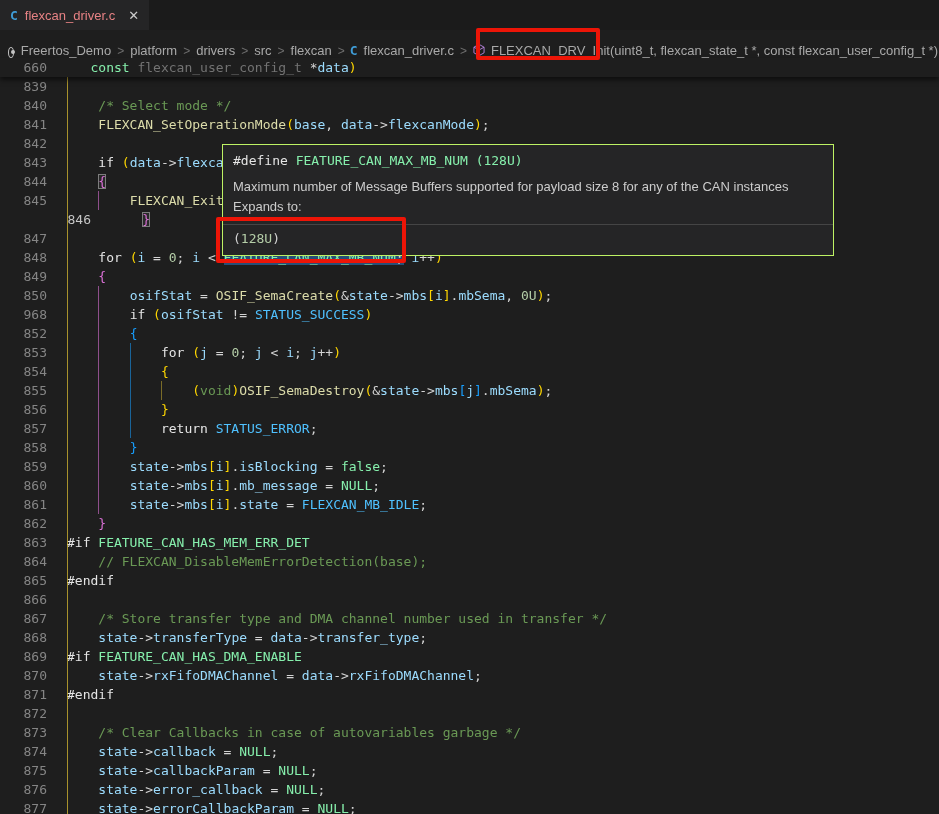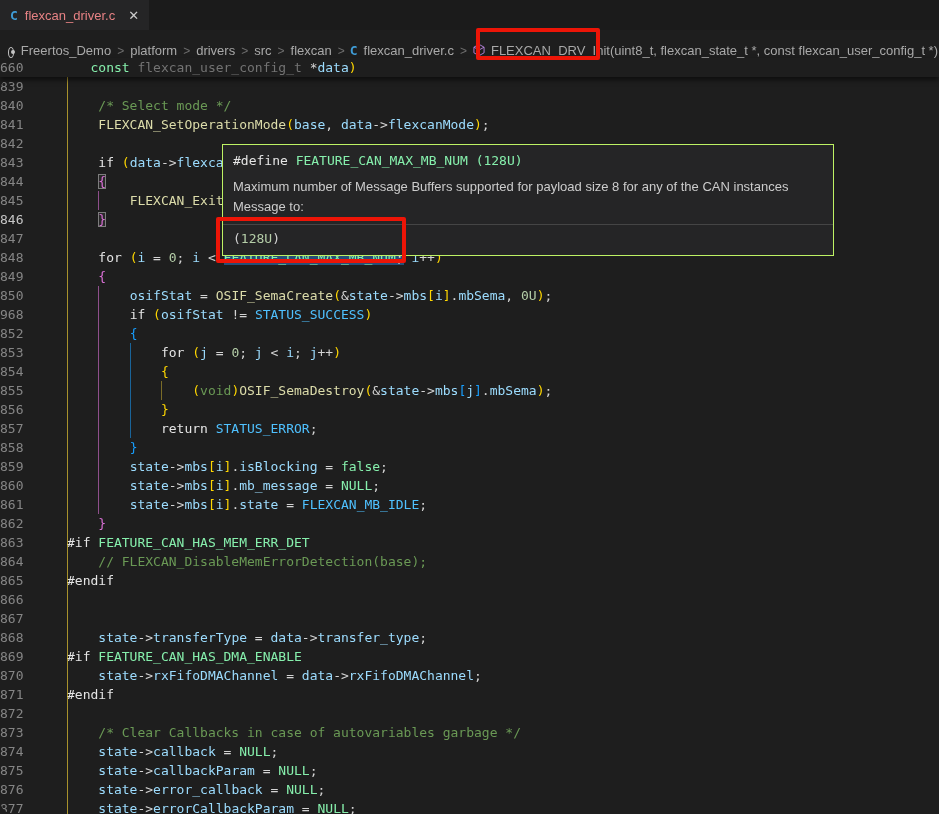--- a/index.html
+++ b/index.html
@@ -27,22 +27,22 @@
 
   
   #sticky{position:absolute;left:0;top:58px;width:100%;height:19px;background:#1e1e1e;z-index:5;
           box-shadow:0 3px 5px rgba(0,0,0,0.55);}
 
   
   #editor{position:absolute;left:0;top:77px;width:100%;height:737px;overflow:hidden;border-radius:14px;}
   .line,#sticky{font-family:"DejaVu Sans Mono",monospace;font-size:13px;line-height:19px;}
   .line{display:flex;height:19px;white-space:pre;color:#d4d4d4;}
   #sticky .line{background:transparent;}
-  .num{flex:none;width:47px;text-align:left;color:#858585;user-select:none;}
-  .num.active{color:#c6c6c6;}
+  .num{flex:none;width:47px;text-align:right;color:#858585;user-select:none;}
+  .num.active{color:#c6c6c6;margin-left:44px;}
   .txt{flex:1;padding-left:20px;white-space:pre;}
 
   
   .tk-cmt{color:#6a9955}.tk-kwc{color:#e5e5e5}.tk-kw{color:#86efac}.tk-type{color:#737373}
   .tk-fn{color:#dcdcaa}.tk-var{color:#9cdcfe}.tk-const{color:#4fc1ff}.tk-num{color:#b5cea8}
   .tk-op{color:#d4d4d4}.tk-green{color:#6a9955}
   .tk-b1{color:#ffd700}.tk-b2{color:#da70d6}.tk-b3{color:#179fff}
   .tk-hl{background:#264f78;}
   .tk-match{outline:1px solid #7d7d7d;outline-offset:-1px;background:rgba(120,120,120,0.12);}
 
@@ -130,39 +130,39 @@
         <div class="line"><span class="num">857</span><span class="txt"><span>            </span><span class="tk-kwc">return </span><span class="tk-const">STATUS_ERROR</span><span class="tk-op">;</span></span></div>
         <div class="line"><span class="num">858</span><span class="txt"><span>        </span><span class="tk-b3">}</span></span></div>
         <div class="line"><span class="num">859</span><span class="txt"><span>        </span><span class="tk-var">state</span><span class="tk-op">-&gt;</span><span class="tk-var">mbs</span><span class="tk-b1">[</span><span class="tk-var">i</span><span class="tk-b1">]</span><span class="tk-op">.</span><span class="tk-var">isBlocking </span><span class="tk-op">= </span><span class="tk-kw">false</span><span class="tk-op">;</span></span></div>
         <div class="line"><span class="num">860</span><span class="txt"><span>        </span><span class="tk-var">state</span><span class="tk-op">-&gt;</span><span class="tk-var">mbs</span><span class="tk-b1">[</span><span class="tk-var">i</span><span class="tk-b1">]</span><span class="tk-op">.</span><span class="tk-var">mb_message </span><span class="tk-op">= </span><span class="tk-kw">NULL</span><span class="tk-op">;</span></span></div>
         <div class="line"><span class="num">861</span><span class="txt"><span>        </span><span class="tk-var">state</span><span class="tk-op">-&gt;</span><span class="tk-var">mbs</span><span class="tk-b1">[</span><span class="tk-var">i</span><span class="tk-b1">]</span><span class="tk-op">.</span><span class="tk-var">state </span><span class="tk-op">= </span><span class="tk-const">FLEXCAN_MB_IDLE</span><span class="tk-op">;</span></span></div>
         <div class="line"><span class="num">862</span><span class="txt"><span>    </span><span class="tk-b2">}</span></span></div>
         <div class="line"><span class="num">863</span><span class="txt"><span class="tk-kwc">#if </span><span class="tk-kw">FEATURE_CAN_HAS_MEM_ERR_DET</span></span></div>
         <div class="line"><span class="num">864</span><span class="txt"><span>    </span><span class="tk-cmt">// FLEXCAN_DisableMemErrorDetection(base);</span></span></div>
         <div class="line"><span class="num">865</span><span class="txt"><span class="tk-kwc">#endif</span></span></div>
         <div class="line"><span class="num">866</span><span class="txt"></span></div>
-        <div class="line"><span class="num">867</span><span class="txt"><span>    </span></span></div>
+        <div class="line"><span class="num">867</span><span class="txt"><span>    </span><span class="tk-cmt">/* Store transfer type and DMA channel number used in transfer */</span></span></div>
         <div class="line"><span class="num">868</span><span class="txt"><span>    </span><span class="tk-var">state</span><span class="tk-op">-&gt;</span><span class="tk-var">transferType </span><span class="tk-op">= </span><span class="tk-var">data</span><span class="tk-op">-&gt;</span><span class="tk-var">transfer_type</span><span class="tk-op">;</span></span></div>
         <div class="line"><span class="num">869</span><span class="txt"><span class="tk-kwc">#if </span><span class="tk-kw">FEATURE_CAN_HAS_DMA_ENABLE</span></span></div>
         <div class="line"><span class="num">870</span><span class="txt"><span>    </span><span class="tk-var">state</span><span class="tk-op">-&gt;</span><span class="tk-var">rxFifoDMAChannel </span><span class="tk-op">= </span><span class="tk-var">data</span><span class="tk-op">-&gt;</span><span class="tk-var">rxFifoDMAChannel</span><span class="tk-op">;</span></span></div>
         <div class="line"><span class="num">871</span><span class="txt"><span class="tk-kwc">#endif</span></span></div>
         <div class="line"><span class="num">872</span><span class="txt"></span></div>
         <div class="line"><span class="num">873</span><span class="txt"><span>    </span><span class="tk-cmt">/* Clear Callbacks in case of autovariables garbage */</span></span></div>
         <div class="line"><span class="num">874</span><span class="txt"><span>    </span><span class="tk-var">state</span><span class="tk-op">-&gt;</span><span class="tk-var">callback </span><span class="tk-op">= </span><span class="tk-kw">NULL</span><span class="tk-op">;</span></span></div>
         <div class="line"><span class="num">875</span><span class="txt"><span>    </span><span class="tk-var">state</span><span class="tk-op">-&gt;</span><span class="tk-var">callbackParam </span><span class="tk-op">= </span><span class="tk-kw">NULL</span><span class="tk-op">;</span></span></div>
         <div class="line"><span class="num">876</span><span class="txt"><span>    </span><span class="tk-var">state</span><span class="tk-op">-&gt;</span><span class="tk-var">error_callback </span><span class="tk-op">= </span><span class="tk-kw">NULL</span><span class="tk-op">;</span></span></div>
         <div class="line"><span class="num">877</span><span class="txt"><span>    </span><span class="tk-var">state</span><span class="tk-op">-&gt;</span><span class="tk-var">errorCallbackParam </span><span class="tk-op">= </span><span class="tk-kw">NULL</span><span class="tk-op">;</span></span></div>
       </div>
   </div>
 
   <div id="tooltip">
     <div class="tt-code"><span class="tk-kwc">#define </span><span class="tk-kw">FEATURE_CAN_MAX_MB_NUM</span><span class="tk-kw"> (128U)</span></div>
     <div class="tt-desc">
       <div>Maximum number of Message Buffers supported for payload size 8 for any of the CAN instances</div>
-      <div>Message to:</div>
+      <div>Expands to:</div>
     </div>
     <div class="tt-divider"></div>
     <div class="tt-expansion"><span class="tk-op">(</span><span class="tk-num">128U</span><span class="tk-op">)</span></div>
   </div>
 
   <div class="anno" id="anno-breadcrumb"></div>
   <div class="anno" id="anno-macro"></div>
 
 </div>
 

